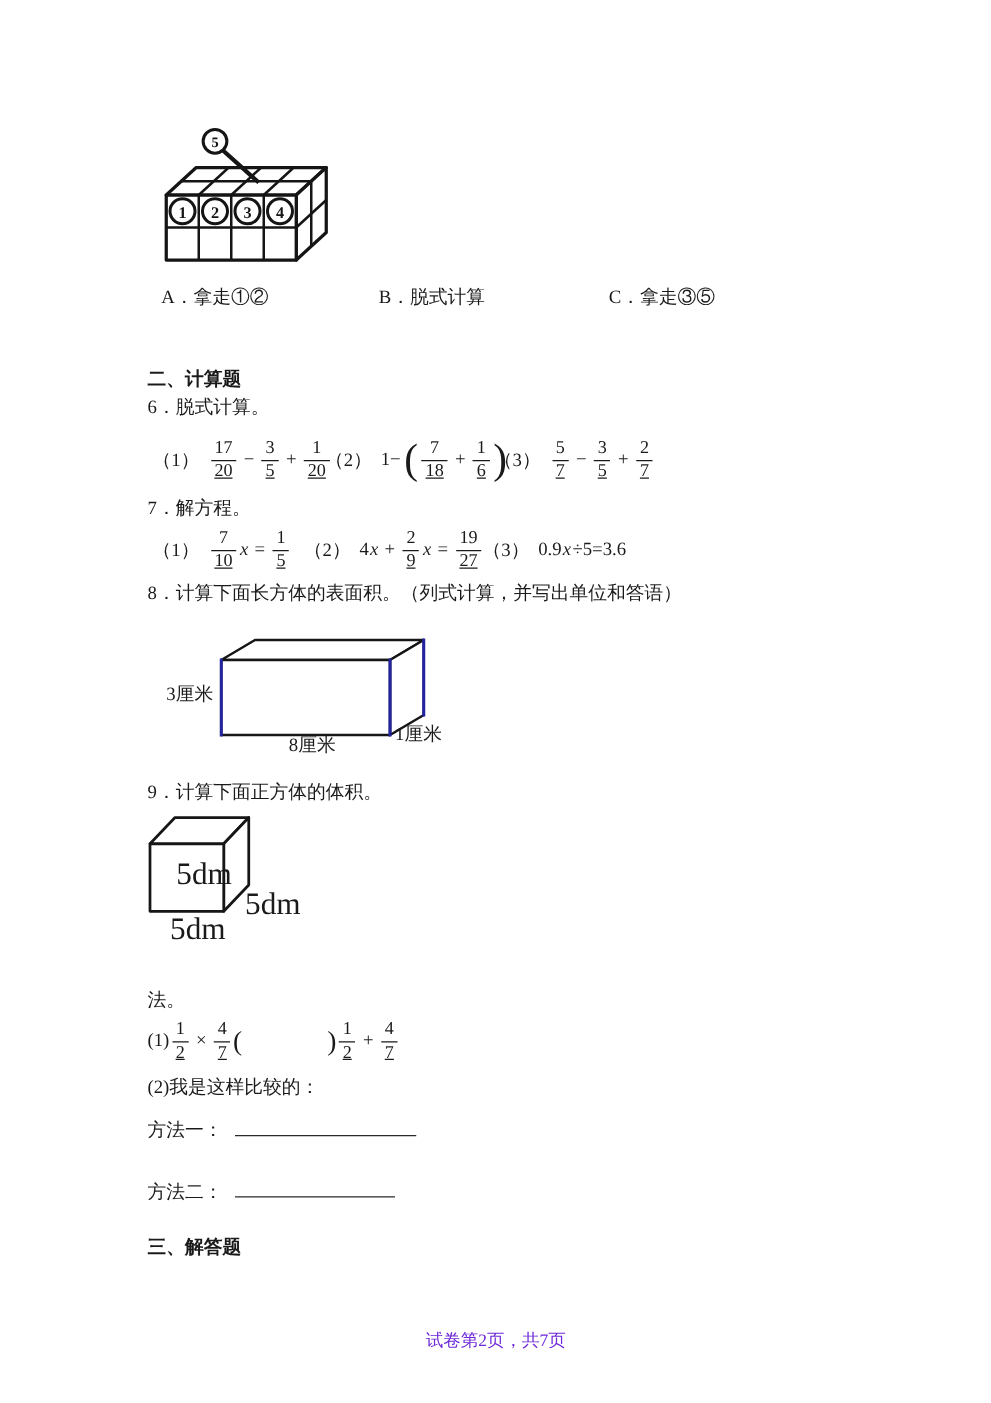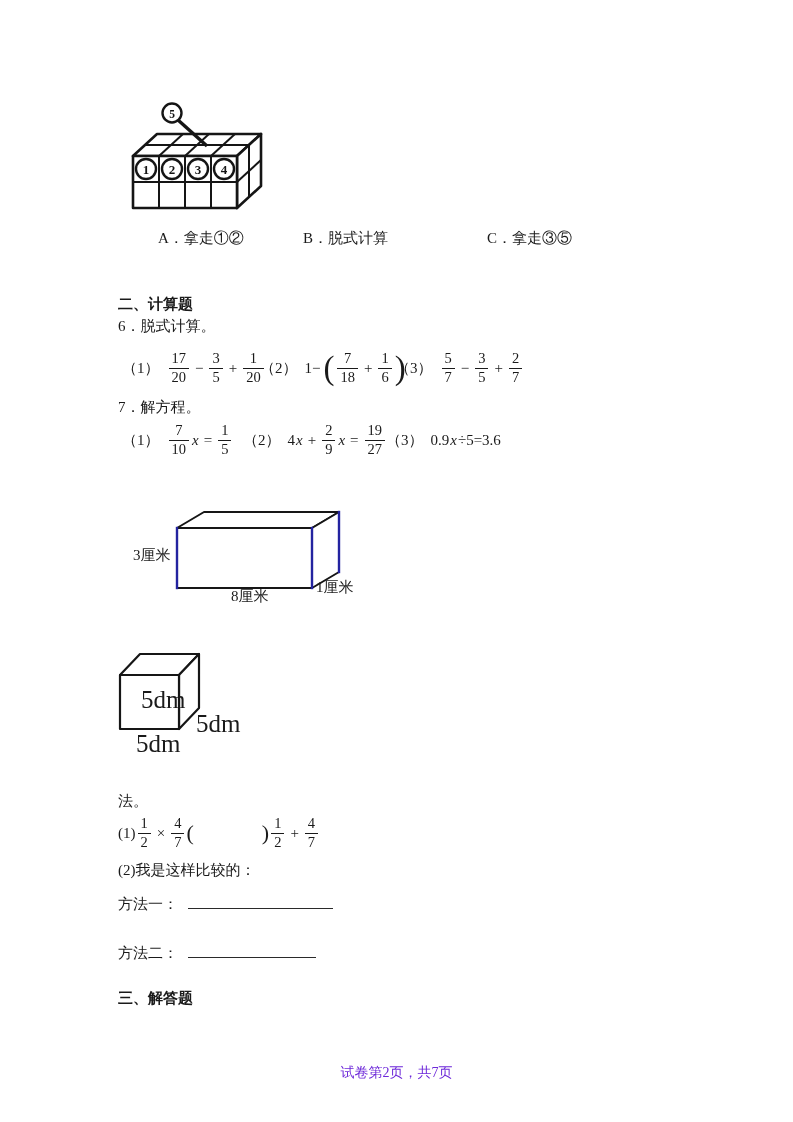--- a/index.html
+++ b/index.html
@@ -12,21 +12,21 @@
   .bold{font-weight:bold;}
   
   .mrow{position:absolute;display:inline-flex;align-items:center;font-size:15px;height:42px;}
   .mno{margin-right:7px;}
   .op{margin:0 4px;}
   .lead{margin-right:2px;}
   var{font-style:italic;font-family:"Liberation Serif",serif;margin:0 1px;}
   .frac{display:inline-flex;flex-direction:column;align-items:center;line-height:1.05;
         font-size:14.5px;margin:0 2px;vertical-align:middle;}
   .frac .num{padding:0 3px 1px;}
-  .frac .den{border-top:1.4px solid #1a1a1a;padding:1px 3px 0;}
+  .frac .den{border-top:1.4px solid #1a1a1a;padding:1px 3px 0;text-decoration:underline;}
   .bigparen{font-size:33px;font-weight:300;line-height:1;transform:scaleY(1.03);margin:0 1px;}
   .midparen{font-size:22px;font-weight:300;line-height:1;}
   .ansgap{display:inline-block;width:68px;}
   .blank{display:inline-block;border-bottom:1.4px solid #2a2a2a;height:15px;vertical-align:baseline;margin-left:10px;}
   .footer{position:absolute;left:0;top:1064px;width:100%;text-align:center;font-size:14px;color:#6d28d9;}
   .figlabel{position:absolute;font-size:15px;white-space:nowrap;}
   .dmlabel{position:absolute;font-size:25px;white-space:nowrap;}
   svg{display:block;}
 </style>
 </head>
@@ -64,21 +64,21 @@
       <g fill="#151515" font-size="13" font-weight="bold" text-anchor="middle" font-family="Liberation Serif, serif" stroke="none">
         <text x="18" y="74">1</text>
         <text x="44" y="74">2</text>
         <text x="70" y="74">3</text>
         <text x="96" y="74">4</text>
         <text x="44" y="17.5" font-size="11.5">5</text>
       </g>
     </svg>
   </div>
 
-  <span class="abs txt" style="left:158px;top:228px;">A．拿走①②</span>
+  <span class="abs txt" style="left:129px;top:228px;">A．拿走①②</span>
   <span class="abs txt" style="left:303px;top:228px;">B．脱式计算</span>
   <span class="abs txt" style="left:487px;top:228px;">C．拿走③⑤</span>
 
   <div class="abs txt bold" style="left:118px;top:294px;">二、计算题</div>
 
   <div class="abs txt" style="left:118px;top:316px;">6．脱式计算。</div>
 
   <span class="mrow" style="left:122px;top:347px;">
     <span class="mno">（1）</span>
     <span class="frac">
@@ -164,39 +164,41 @@
       </span>
   </span>
 
   <span class="mrow" style="left:386px;top:419px;">
     <span class="mno">（3）</span>
     <span>0.9</span>
     <var>x</var>
     <span>÷5=3.6</span>
   </span>
 
+  <div class="abs txt" style="left:118px;top:465px;">8．计算下面长方体的表面积。（列式计算，并写出单位和答语）</div>
 
   <div class="abs" style="left:170px;top:505px;">
     <svg viewBox="0 0 176 90" width="176" height="90">
       <g fill="#ffffff" stroke="#161616" stroke-width="2" stroke-linejoin="round">
         <polygon points="7,23 142,23 169,7 34,7"></polygon>
         <polygon points="142,23 169,7 169,67 142,83"></polygon>
         <rect x="7" y="23" width="135" height="60"></rect>
       </g>
       <g stroke="#2323a0" stroke-width="2.4" stroke-linecap="square">
         <line x1="7" y1="23" x2="7" y2="83"></line>
         <line x1="142" y1="23" x2="142" y2="83"></line>
         <line x1="169" y1="7" x2="169" y2="67"></line>
       </g>
     </svg>
   </div>
   <span class="figlabel" style="left:133px;top:546px;">3厘米</span>
   <span class="figlabel" style="left:231px;top:587px;">8厘米</span>
   <span class="figlabel" style="left:316px;top:578px;">1厘米</span>
 
+  <div class="abs txt" style="left:118px;top:624px;">9．计算下面正方体的体积。</div>
 
   <div class="abs" style="left:118px;top:650px;">
     <svg viewBox="0 0 85 82" width="85" height="82">
       <g fill="#ffffff" stroke="#161616" stroke-width="2.2" stroke-linejoin="round">
         <polygon points="2,25 61,25 81,4 22,4"></polygon>
         <polygon points="61,25 81,4 81,58 61,79"></polygon>
         <rect x="2" y="25" width="59" height="54"></rect>
       </g>
     </svg>
   </div>

